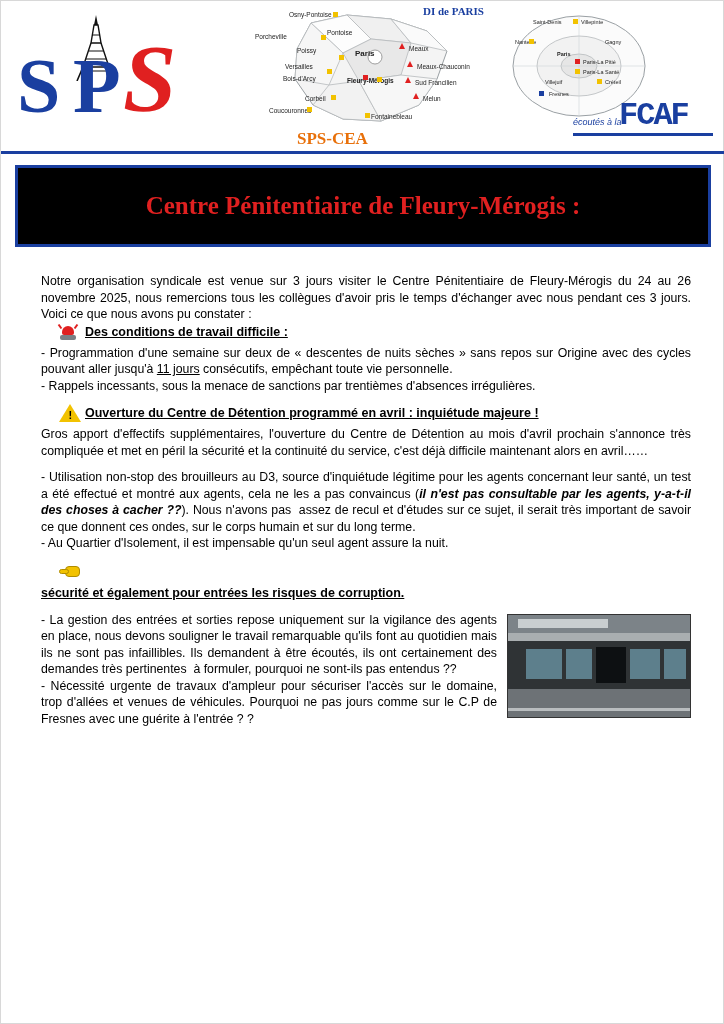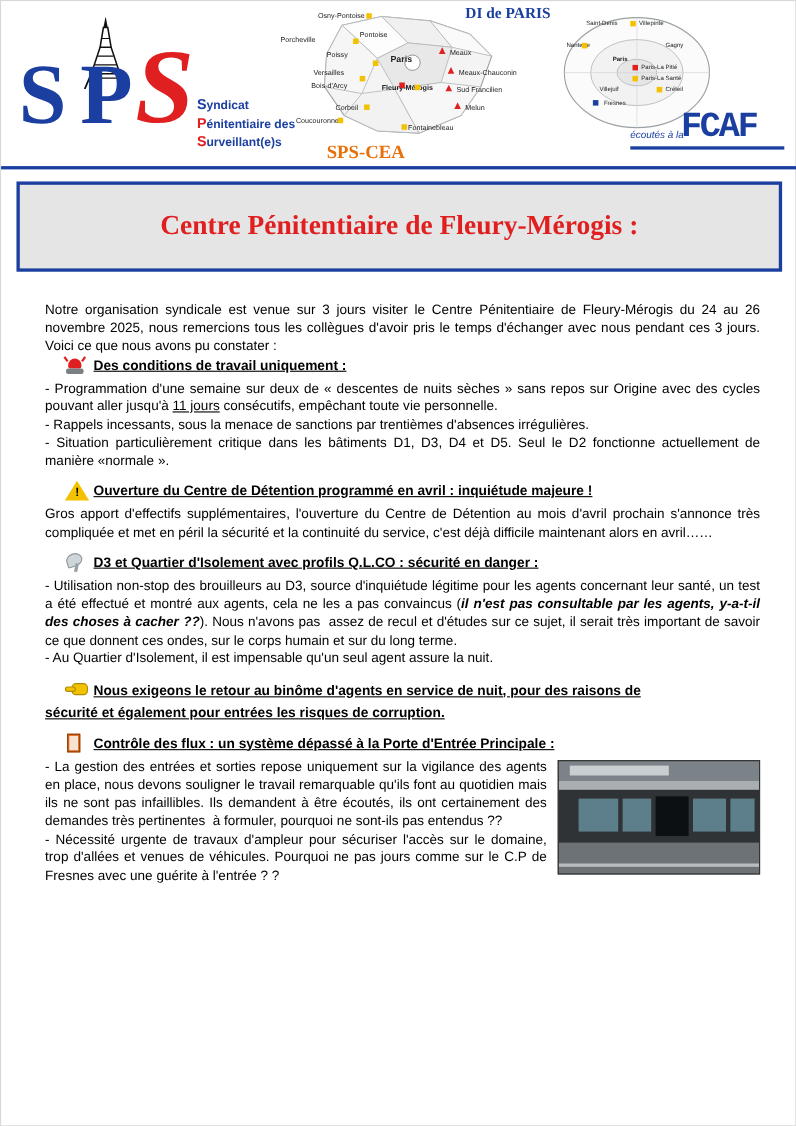--- a/index.html
+++ b/index.html
@@ -76,21 +76,21 @@
 
   
   .map-wrap {
     position: absolute;
     left: 250px; top: 2px;
     width: 470px; height: 128px;
   }
   .di-paris {
     position: absolute;
     left: 172px; top: 2px;
-    font-size: 14px; font-weight: bold;
+    font-size: 11px; font-weight: bold;
     color: #1a3fa0;
     font-family: "Liberation Serif", serif;
   }
   .map-left {
     position: absolute;
     left: 0px; top: 6px;
     width: 250px; height: 120px;
   }
   .map-right {
     position: absolute;
@@ -138,21 +138,21 @@
     left: 0; top: 150px;
     width: 724px; height: 3px;
     background: #1a3fa0;
   }
 
   
   .banner {
     position: absolute;
     left: 14px; top: 164px;
     width: 696px; height: 82px;
-    background: #e5e5e5;
+    background: #000000;
     border: 3px solid #1a3fa0;
     display: flex; flex-direction: column;
     align-items: center; justify-content: center;
     text-align: center;
   }
   .banner .l1, .banner .l2 {
     font-family: "Liberation Serif", serif;
     font-weight: bold;
     color: #e02020;
     font-size: 25px;
@@ -295,31 +295,20 @@
         <path d="M21 10 L18 28 L28 28 L25 10 Z" fill="none" stroke="#111" stroke-width="1.4"></path>
         <path d="M18 28 L10 52 L36 52 L28 28" fill="none" stroke="#111" stroke-width="1.4"></path>
         <path d="M10 52 L4 66 M36 52 L42 66" stroke="#111" stroke-width="1.6" fill="none"></path>
         <path d="M16 36 L30 36 M13 44 L33 44 M8 56 L38 56" stroke="#111" stroke-width="1.1"></path>
         <path d="M19 20 L27 20" stroke="#111" stroke-width="1"></path>
       </svg>
       <span class="bigS1">S</span>
       <span class="bigP">P</span>
       <span class="bigS2">S</span>
 
-      <div class="words">
-        <div class="w">
-          <span class="capb">S</span><span>yndicat</span>
-        </div>
-        <div class="w">
-          <span class="cap">P</span><span>énitentiaire des</span>
-        </div>
-        <div class="w">
-          <span class="cap">S</span><span>urveillant(e)s</span>
-        </div>
-      </div>
     </div>
 
     <div class="sps-cea">SPS-CEA</div>
 
     <div class="map-wrap">
       <div class="di-paris">DI de PARIS</div>
 
       <div class="map-left">
         <svg width="250" height="120" viewBox="0 0 250 120">
           <path d="M60 14 L96 6 L140 10 L176 22 L196 42 L186 70 L168 96 L130 112 L92 110 L62 96 L44 70 L46 40 Z" fill="#f4f4f4" stroke="#9aa0a4" stroke-width="1"></path>
@@ -404,73 +393,57 @@
     <p class="just intro">Notre organisation syndicale est venue sur 3 jours visiter le Centre Pénitentiaire de Fleury-Mérogis du 24 au 26 novembre 2025, nous remercions tous les collègues d'avoir pris le temps d'échanger avec nous pendant ces 3 jours. Voici ce que nous avons pu constater :</p>
 
     <div class="sec">
       <div class="sec-head">
         <span class="icon icon-siren">
           <span class="dome"></span>
             <span class="base"></span>
           <span class="ray" style="left:0px; top:2px; transform:rotate(-35deg);"></span>
           <span class="ray" style="left:16px; top:2px; transform:rotate(35deg);"></span>
         </span>
-        <span class="htxt">Des conditions de travail uniquement :</span>
+        <span class="htxt">Des conditions de travail difficile :</span>
       </div>
       <div class="line">
         - Programmation d'une semaine sur deux de «&nbsp;descentes de nuits sèches&nbsp;» sans repos sur Origine avec des cycles pouvant aller jusqu'à <span class="b u">11 jours</span> consécutifs, empêchant toute vie personnelle.
       </div>
       <div class="line">- Rappels incessants, sous la menace de sanctions par trentièmes d'absences irrégulières.</div>
-      <div class="line">- Situation particulièrement critique dans les bâtiments D1, D3, D4 et D5. Seul le D2 fonctionne actuellement de manière «normale ».</div>
     </div>
 
     <div class="sec">
       <div class="sec-head">
         <span class="icon icon-warn">
           <span class="tri"></span>
             <span class="bang">!</span>
         </span>
         <span class="htxt">Ouverture du Centre de Détention programmé  en avril : inquiétude majeure !</span>
       </div>
       <div class="line">Gros apport d'effectifs supplémentaires, l'ouverture du Centre de Détention au mois d'avril prochain s'annonce très compliquée et met en péril la sécurité et la continuité du service, c'est déjà difficile maintenant alors en avril……</div>
     </div>
 
     <div class="sec">
-      <div class="sec-head">
-        <span class="icon icon-dish">
-          <span class="d"></span>
-            <span class="arm"></span>
-        </span>
-        <span class="htxt">D3 et Quartier d'Isolement avec profils Q.L.CO : sécurité en danger :</span>
-      </div>
       <div class="line">
         -  Utilisation non-stop des brouilleurs au D3, source d'inquiétude légitime pour les agents concernant leur santé, un test a été effectué et montré aux agents, cela ne les a pas convaincus (<span class="bi">il n'est pas consultable par les agents, y-a-t-il des choses à cacher ??</span>). Nous n'avons pas&nbsp; assez de recul et d'études sur ce sujet, il serait très important de savoir ce que donnent ces ondes, sur le corps humain et sur du long terme.
       </div>
       <div class="line">- Au Quartier d'Isolement, il est impensable qu'un seul agent assure la nuit.</div>
     </div>
 
     <div class="demand">
       <div class="sec-head">
         <span class="icon icon-hand">
           <span class="palm"></span>
             <span class="finger"></span>
         </span>
-        <span class="htxt">Nous exigeons le retour au binôme d'agents en service de nuit, pour des raisons de</span>
       </div>
       <span class="second">sécurité et également  pour  entrées les risques de corruption.</span>
     </div>
 
     <div class="sec flux-wrap clearfix">
-      <div class="sec-head">
-        <span class="icon icon-book">
-          <span class="bk"></span>
-            <span class="pg"></span>
-        </span>
-        <span class="htxt">Contrôle des flux : un système dépassé à la Porte d'Entrée Principale :</span>
-      </div>
 
       <div class="photo">
         <div class="sky"></div>
         <div class="band"></div>
         <div class="bldg"></div>
         <div class="sign"></div>
         <div class="glass" style="left:18px; top:34px; width:36px; height:30px;"></div>
         <div class="glass" style="left:58px; top:34px; width:26px; height:30px;"></div>
         <div class="door" style="left:88px; top:32px; width:30px; height:36px;"></div>
         <div class="glass" style="left:122px; top:34px; width:30px; height:30px;"></div>

